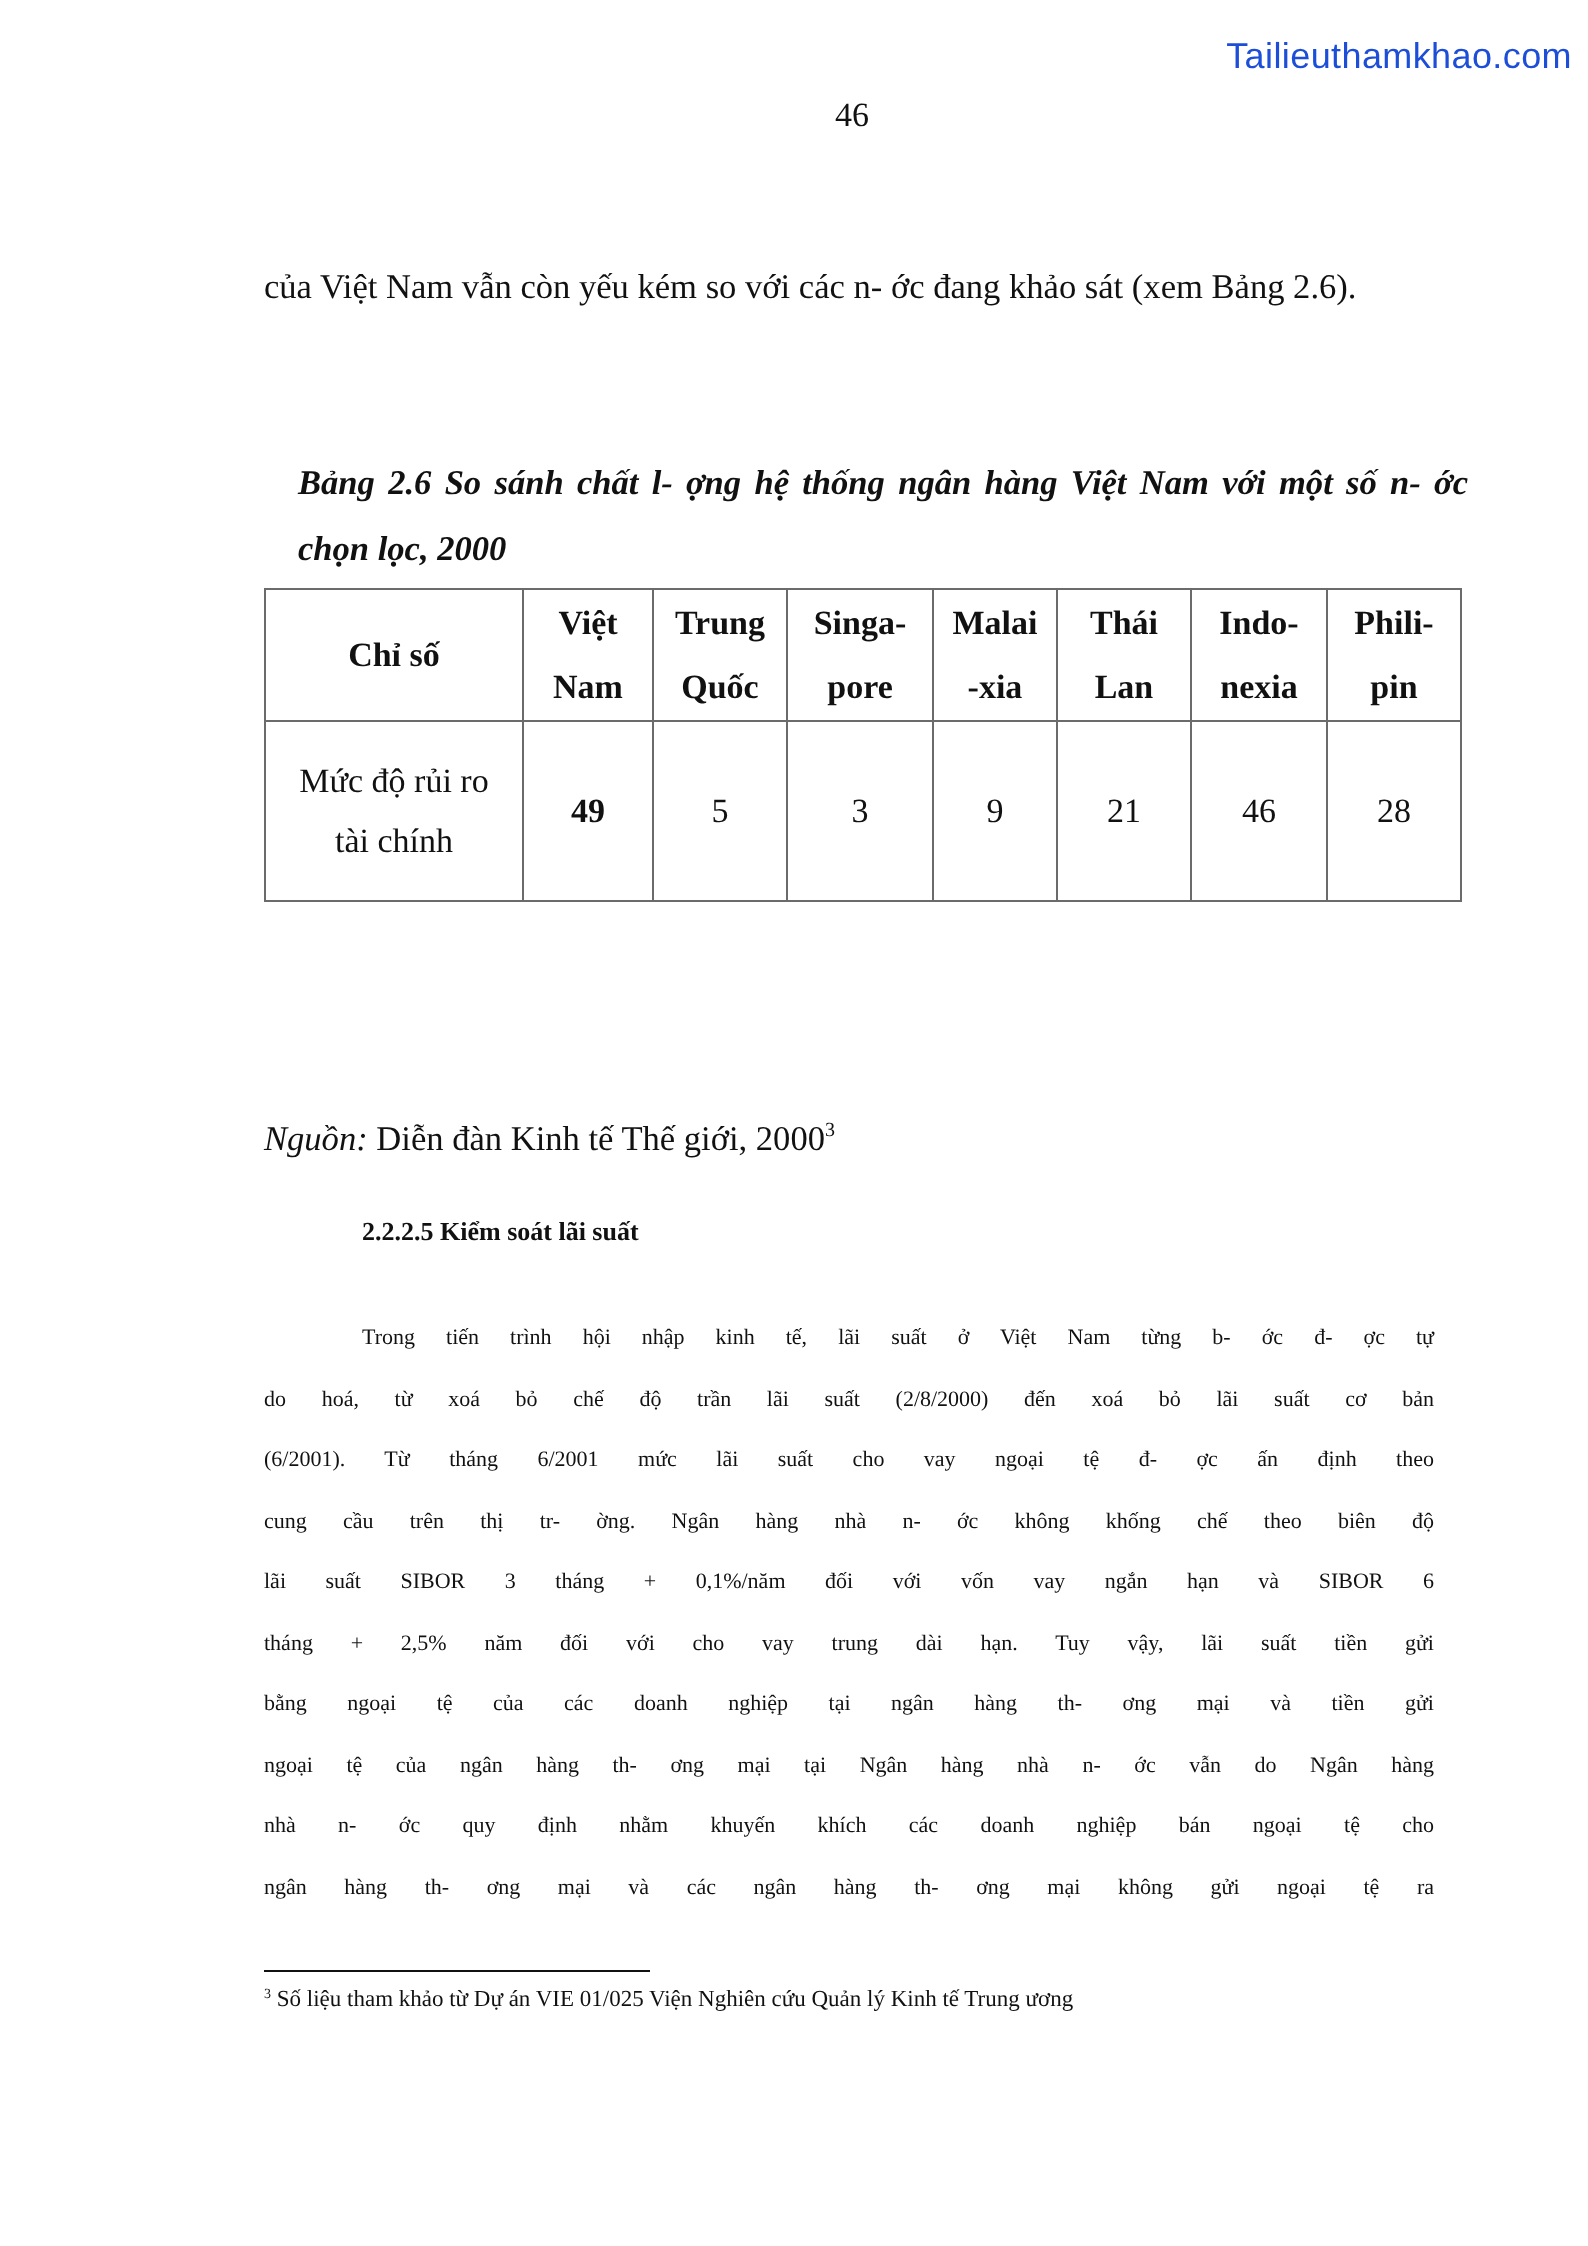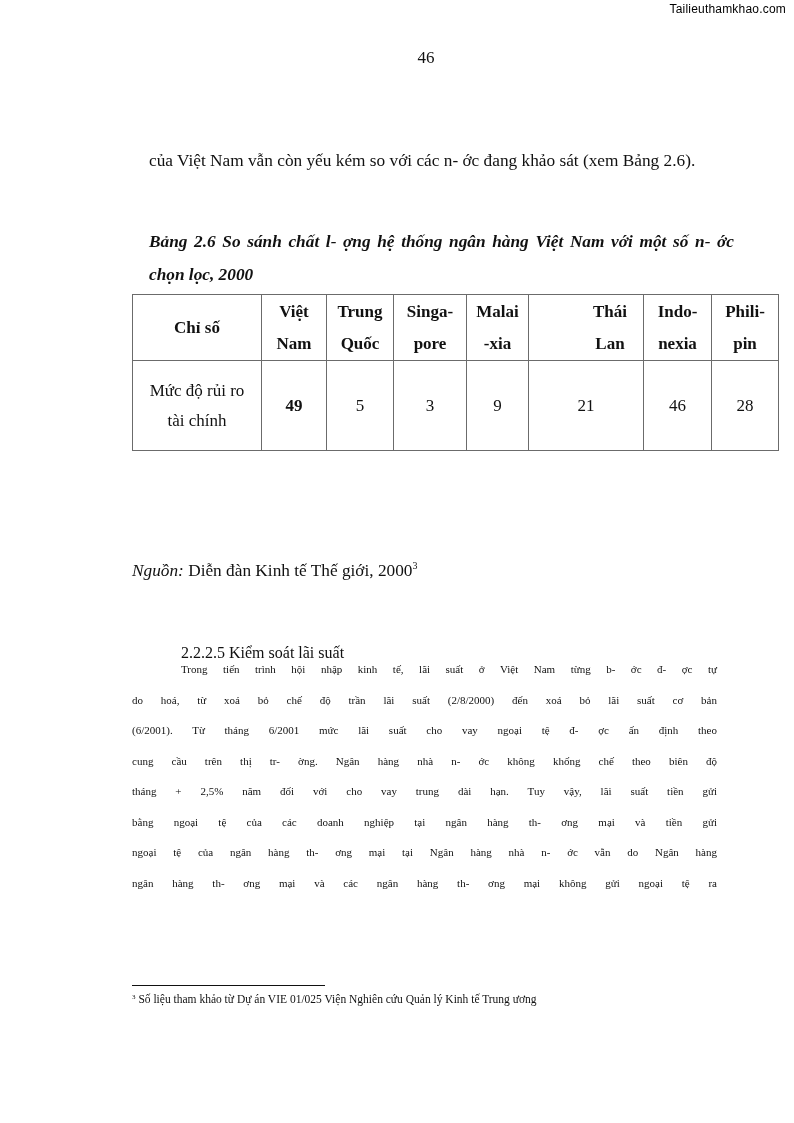--- a/index.html
+++ b/index.html
@@ -1,34 +1,34 @@
 <!DOCTYPE html>
 <html><head>
 <meta charset="utf-8">
 <style>
   html, body { margin: 0; padding: 0; background: #ffffff; }
   body { width: 794px; height: 1123px; position: relative; overflow: hidden;
          font-family: "Liberation Serif", "DejaVu Serif", serif; color: #111; }
-  .watermark { position: absolute; top: 2px; right: 8px; font-family: "Liberation Sans", "DejaVu Sans", sans-serif;
-               font-size: 12px; color: #000000; letter-spacing: 0.2px; }
+  .watermark { position: absolute; top: 18px; right: 8px; font-family: "Liberation Sans", "DejaVu Sans", sans-serif;
+               font-size: 18px; color: #1d4ed8; letter-spacing: 0.2px; }
   .page-num { position: absolute; top: 48px; left: 0; width: 852px; text-align: center; font-size: 17px; }
-  .para { position: absolute; left: 132px; width: 585px; font-size: 17.3px; line-height: 31px; text-align: justify; margin: 17px; }
+  .para { position: absolute; left: 132px; width: 585px; font-size: 17.3px; line-height: 31px; text-align: justify; margin: 0; }
   .caption { position: absolute; left: 132px; width: 585px; font-size: 17.3px; line-height: 33px;
              font-weight: bold; font-style: italic; text-align: justify; margin: 17px; }
   table.data { position: absolute; left: 132px; top: 294px; border-collapse: collapse; font-size: 17px; }
   table.data td, table.data th { border: 1.5px solid #6b6b6b; text-align: center; vertical-align: middle; padding: 0; }
   table.data th { font-weight: bold; line-height: 32px; }
   table.data td { line-height: 30px; }
   .hdr-row { height: 66px; }
   .r1 { height: 90px; padding-left: 39px; }
   .r2 { height: 94px; }
   .bold { font-weight: bold; }
   .source { position: absolute; left: 132px; top: 560px; font-size: 17.3px; }
   .source sup { font-size: 10px; vertical-align: 7px; }
-  .heading { position: absolute; left: 181px; top: 608px; font-size: 16px; font-weight: normal; margin-top: 36px; }
+  .heading { position: absolute; left: 181px; top: 608px; font-size: 13px; font-weight: bold; }
   .body-text { position: absolute; left: 132px; top: 654px; width: 585px; font-size: 11px; line-height: 30.5px; margin: 0; }
   .body-text .line { display: block; text-align: justify; text-align-last: justify; white-space: nowrap; height: 30.5px; }
   .body-text .line.indent { padding-left: 49px; }
   .fn-rule { position: absolute; left: 132px; top: 985px; width: 193px; height: 0; border-top: 1px solid #111; }
   .footnote { position: absolute; left: 132px; top: 993px; font-size: 11.5px; }
   .footnote sup { font-size: 7px; vertical-align: 4px; }
 </style>
 </head>
 <body>
 
@@ -55,21 +55,21 @@
       <span>Quốc</span>
     </th>
     <th style="width:72px;">
       <span>Singa-</span><br>
       <span>pore</span>
     </th>
     <th style="width:61px;">
       <span>Malai</span><br>
       <span>-xia</span>
     </th>
-    <th style="width:66px;padding-left:48px;">
+    <th style="width:66px;">
       <span>Thái</span><br>
       <span>Lan</span>
     </th>
     <th style="width:67px;">
       <span>Indo-</span><br>
       <span>nexia</span>
     </th>
     <th style="width:66px;">
       <span>Phili-</span><br>
       <span>pin</span>
@@ -95,23 +95,25 @@
   <i>Nguồn:</i><span> Diễn đàn Kinh tế Thế giới, 2000</span><sup>3</sup>
 </div>
 
 <div class="heading">2.2.2.5 Kiểm soát lãi suất</div>
 
 <div class="body-text">
   <span class="line indent">Trong tiến trình hội nhập kinh tế, lãi suất ở Việt Nam từng b- ớc đ- ợc tự</span>
   <span class="line">do hoá, từ xoá bỏ chế độ trần lãi suất (2/8/2000) đến xoá bỏ lãi suất cơ bản</span>
   <span class="line">(6/2001). Từ tháng 6/2001 mức lãi suất cho vay ngoại tệ đ- ợc ấn định theo</span>
   <span class="line">cung cầu trên thị tr- ờng. Ngân hàng nhà n- ớc không khống chế theo biên độ</span>
+  <span class="line">lãi suất SIBOR 3 tháng + 0,1%/năm đối với vốn vay ngắn hạn và SIBOR 6</span>
   <span class="line">tháng + 2,5% năm đối với cho vay trung dài hạn. Tuy vậy, lãi suất tiền gửi</span>
   <span class="line">bằng ngoại tệ của các doanh nghiệp tại ngân hàng th- ơng mại và tiền gửi</span>
   <span class="line">ngoại tệ của ngân hàng th- ơng mại tại Ngân hàng nhà n- ớc vẫn do Ngân hàng</span>
+  <span class="line">nhà n- ớc quy định nhằm khuyến khích các doanh nghiệp bán ngoại tệ cho</span>
   <span class="line">ngân hàng th- ơng mại và các ngân hàng th- ơng mại không gửi ngoại tệ ra</span>
 </div>
 
 <div class="fn-rule"></div>
 
 <div class="footnote">
   <sup>3</sup><span> Số liệu tham khảo từ Dự án VIE 01/025 Viện Nghiên cứu Quản lý Kinh tế Trung ương</span>
 </div>
 
 </body></html>

